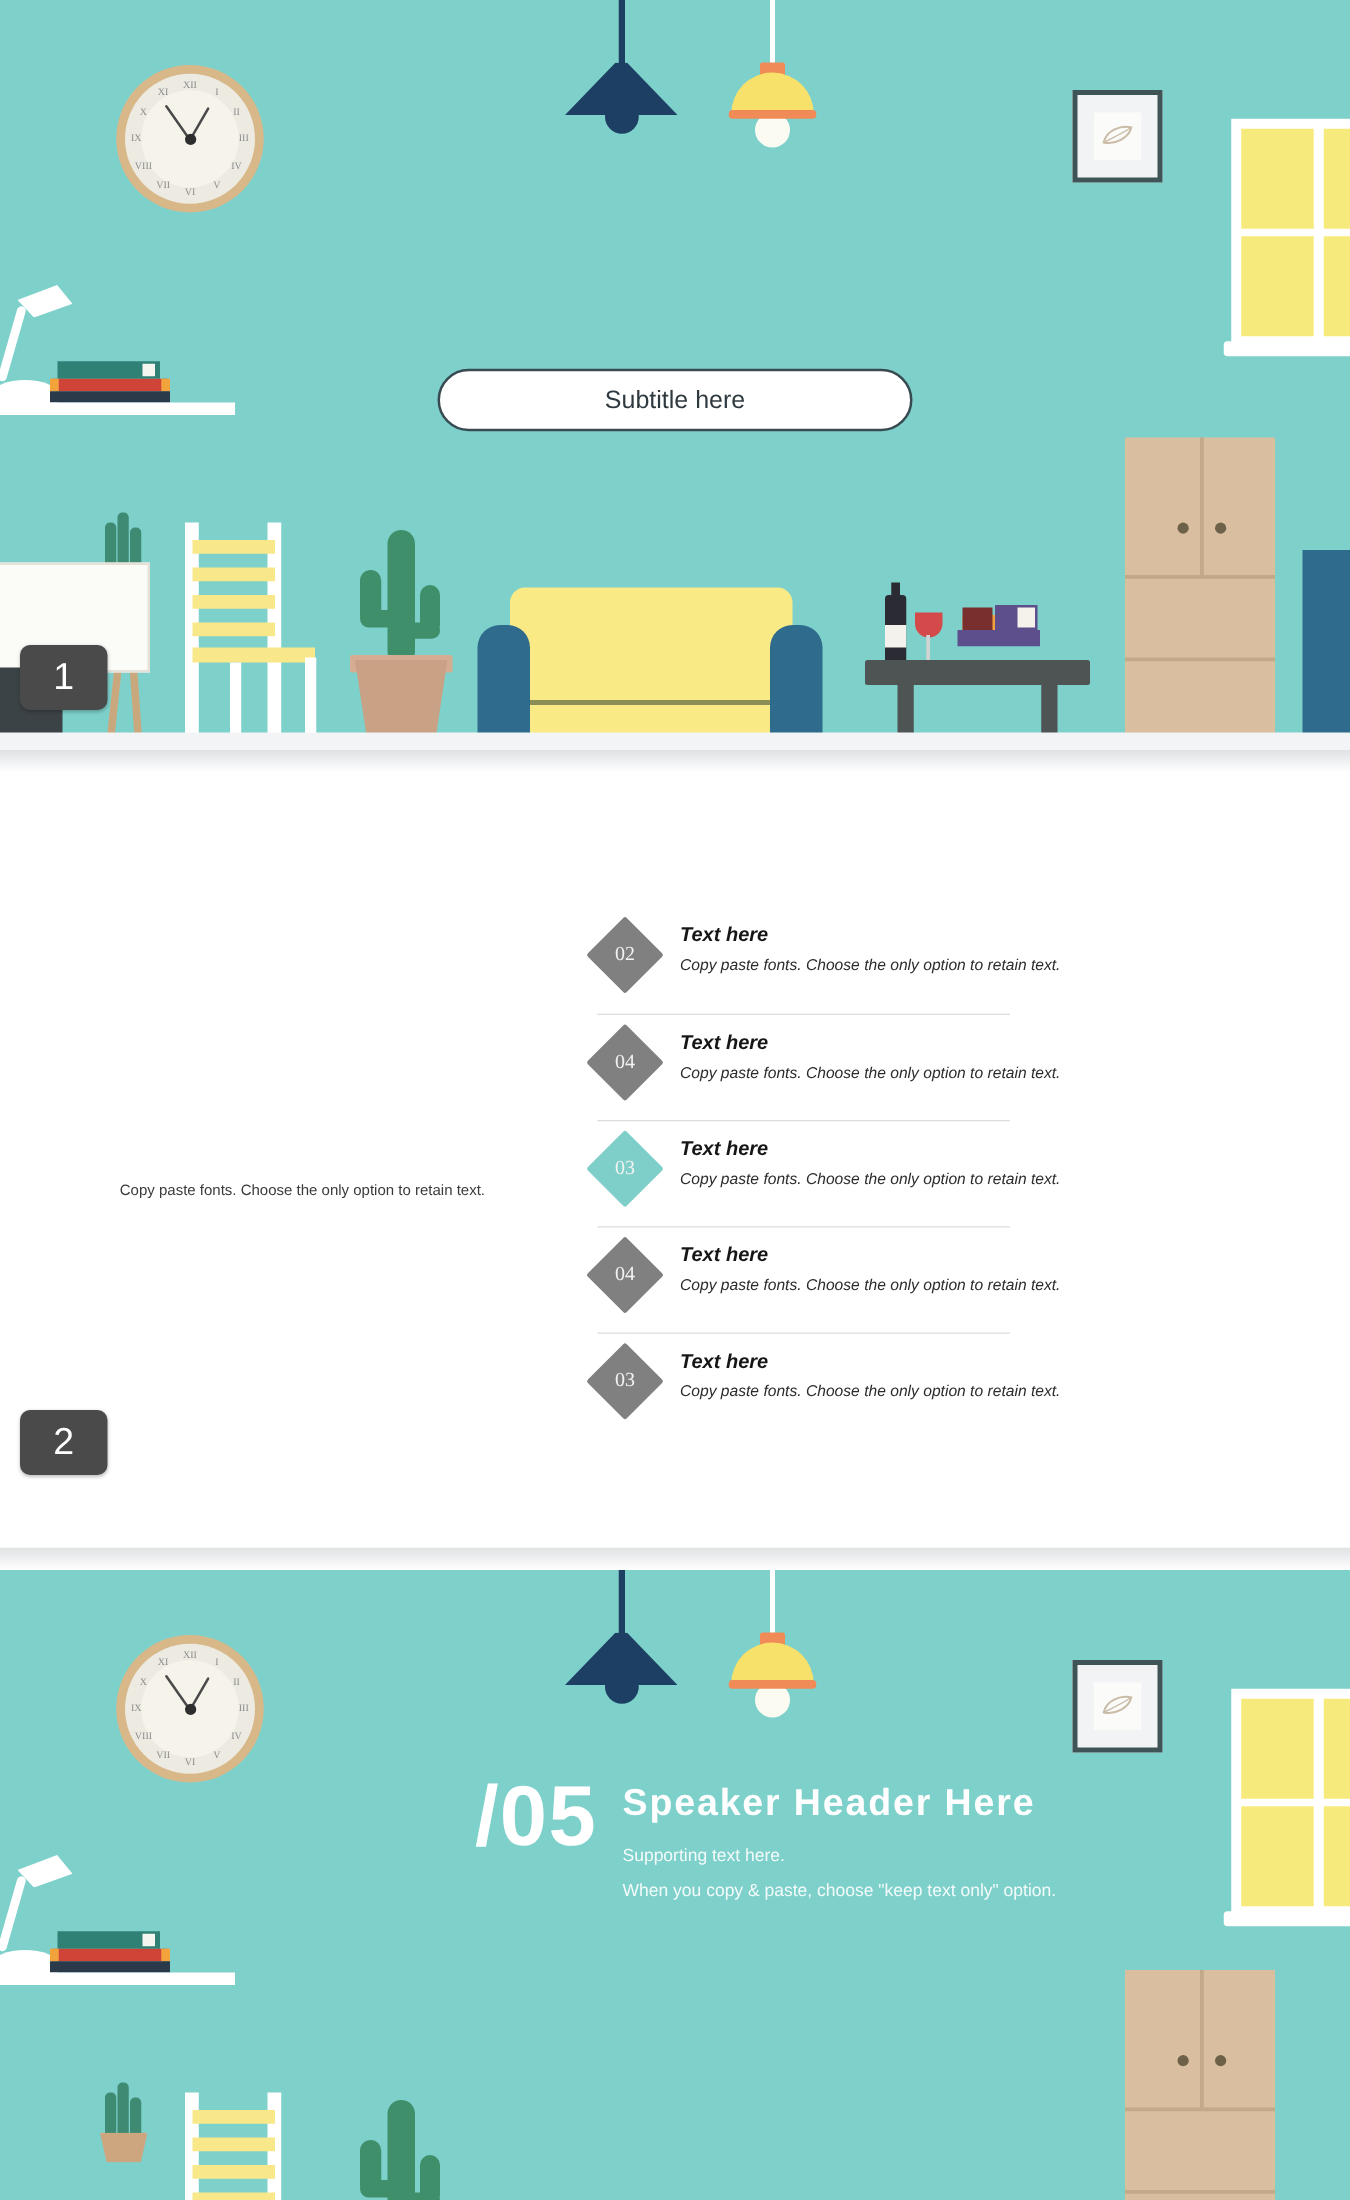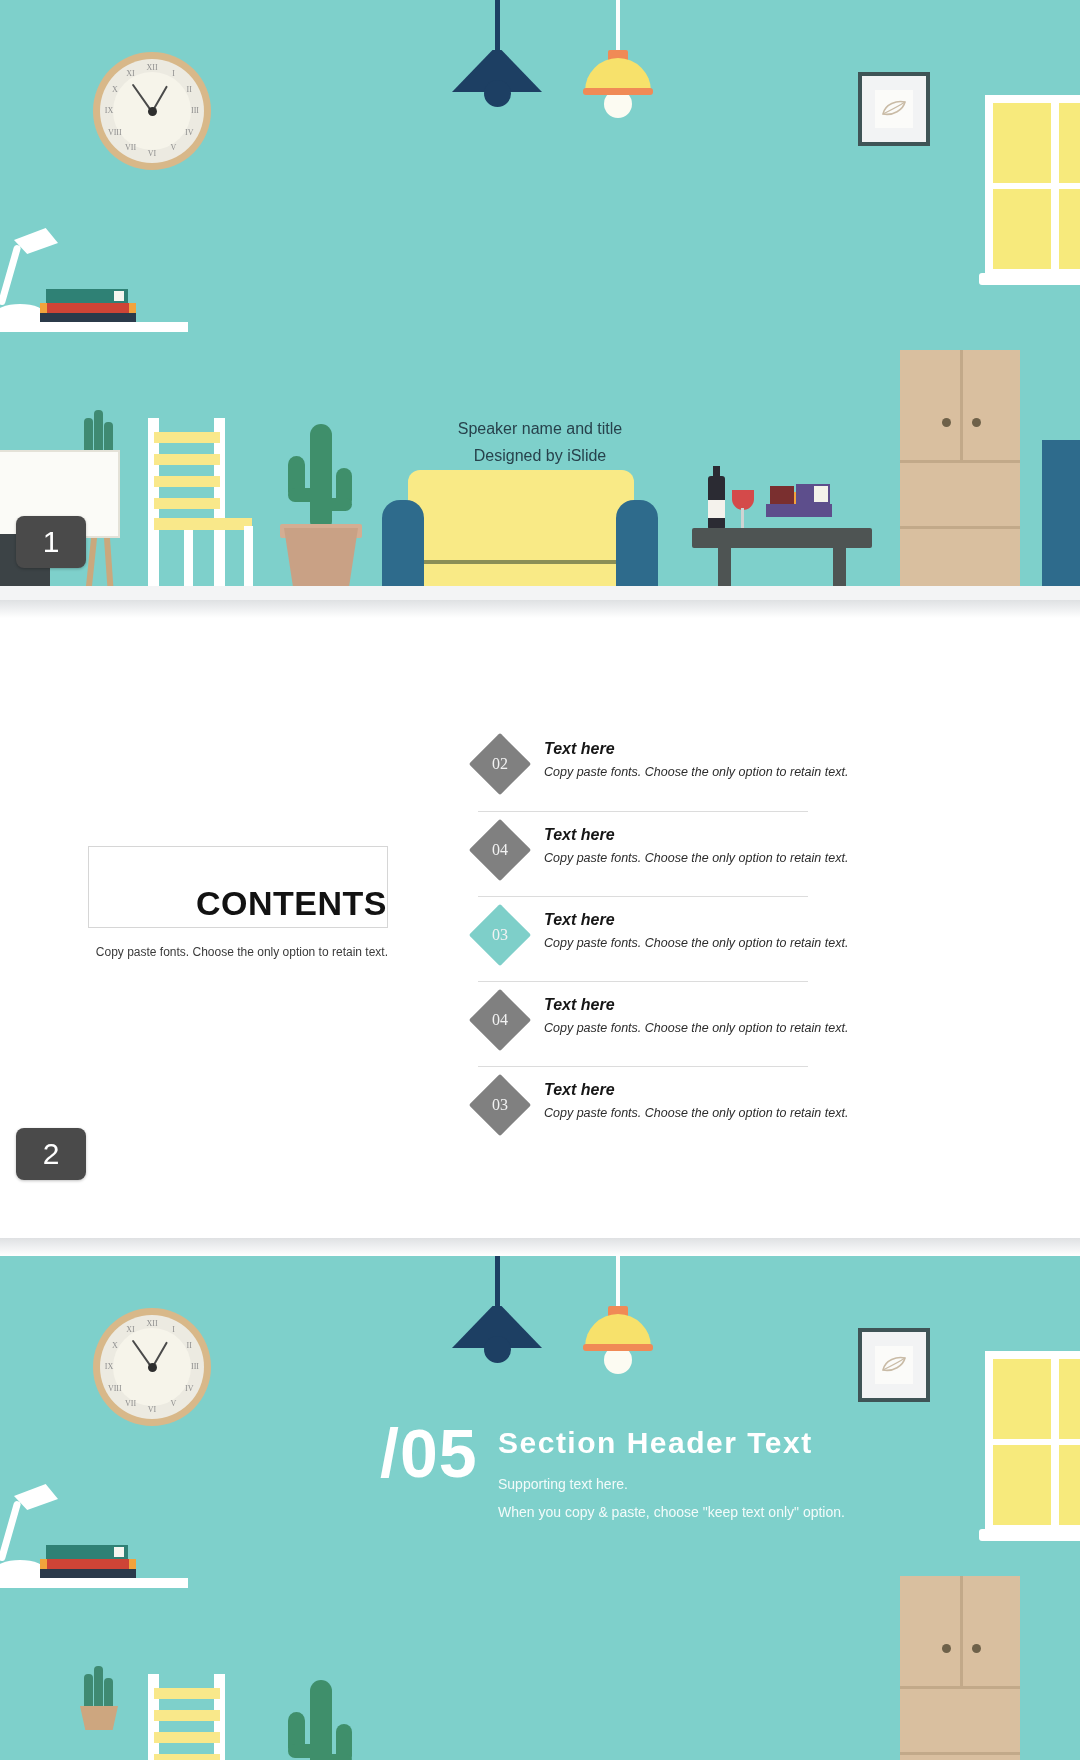--- a/index.html
+++ b/index.html
@@ -427,34 +427,28 @@
           <div class="hr1"></div>
           <div class="hr2"></div>
         <div class="h1"></div>
           <div class="h2"></div>
       </div>
       <div class="blue-edge"></div>
 
       <div class="floorline"></div>
     </div>
 
-    <div class="s1-speaker">
-      <div>Speaker name and title</div>
-      <div>Designed by iSlide</div>
-    </div>
+    <div class="s1-subtitle">Subtitle here</div>
 
     <div class="slide-badge" style="top:516px">1</div>
   </div>
 
   <div class="slide-sep"></div>
 
   <div class="slide slide-white">
-    <div class="contents-box" style="top:228px;left:88px">
-      <div class="contents-word">CONTENTS</div>
-    </div>
     <div class="contents-cap" style="top:325px;left:88px">Copy paste fonts. Choose the only option to retain text.</div>
 
     <div class="toc" style="top:108px">
 
       <div class="toc-item">
         <div class="toc-diamond"></div>
         <div class="toc-num">02</div>
         <div class="toc-body">
           <div class="toc-head">Text here</div>
           <div class="toc-desc">Copy paste fonts. Choose the only option to retain text.</div>
@@ -609,19 +603,19 @@
         <div class="split"></div>
           <div class="hr1"></div>
           <div class="hr2"></div>
         <div class="h1"></div>
           <div class="h2"></div>
       </div>
     </div>
 
     <div class="sec-wrap" style="top:170px">
       <div class="sec-num">/05</div>
-      <div class="sec-title">Section Header Text</div>
+      <div class="sec-title">Speaker Header Here</div>
       <div class="sec-sub1">Supporting text here.</div>
       <div class="sec-sub2">When you copy &amp; paste, choose "keep text only" option.</div>
     </div>
   </div>
 
 </div>
 
 </body></html>

